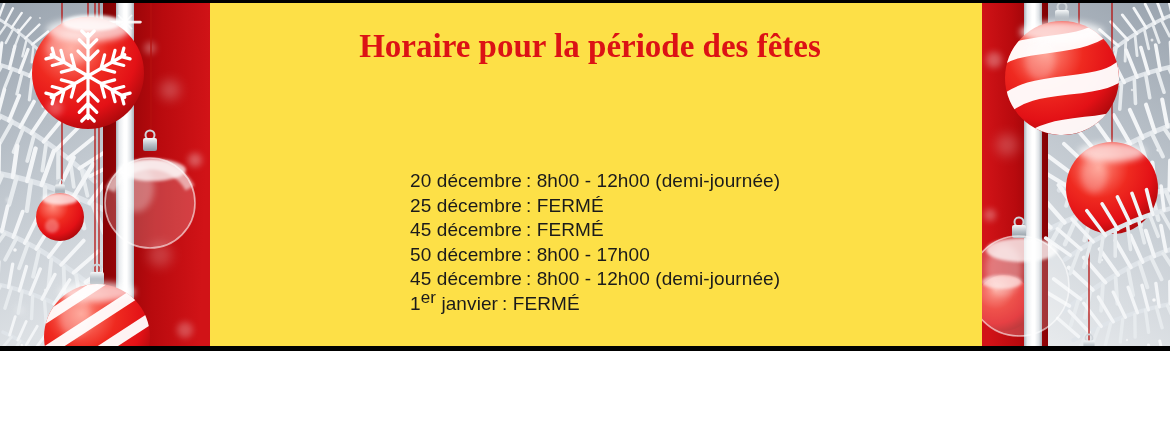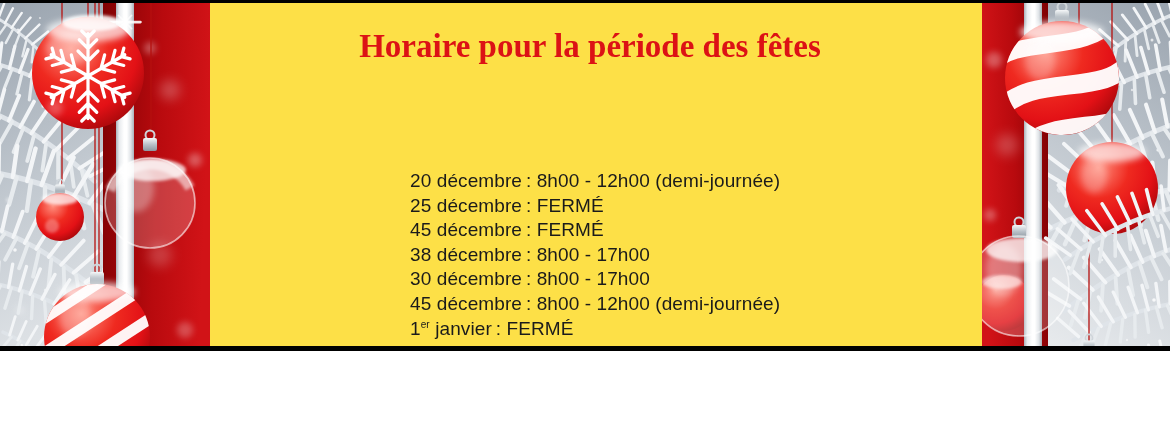--- a/index.html
+++ b/index.html
@@ -18,21 +18,21 @@
     text-align:center;font-family:"Liberation Serif",serif;font-weight:bold;
     font-size:33px;line-height:1.1;color:var(--title-red,#dc1215);
   }
   .schedule{
     position:absolute;left:410px;top:169px;
     font-size:19px;line-height:24.6px;color:var(--text-black,#1b1b1b);
     letter-spacing:0.1px;
   }
   .schedule .row{white-space:nowrap;}
   .schedule .status.closed{font-weight:normal;}
-  .schedule sup{font-size:10px;line-height:0;vertical-align:super;}
+  .schedule sup{font-size:17px;line-height:0;vertical-align:super;}
   svg{display:block;}
 </style>
 </head>
 <body>
 
 <svg width="0" height="0" style="position:absolute" aria-hidden="true">
   <defs>
     <linearGradient id="gSilver" x1="0" y1="0" x2="0.25" y2="1">
       <stop offset="0" style="stop-color:var(--silver-dark,#99a3ae)"></stop>
       <stop offset="0.45" stop-color="#c2c9d0"></stop>
@@ -297,23 +297,22 @@
   <h1 class="title">Horaire pour la période des fêtes</h1>
 
   <div class="schedule">
 
     <div class="row"><span>20 décembre</span><sup></sup><span></span><span> : </span><span class="status">8h00 - 12h00 (demi-journée)</span></div>
 
     <div class="row"><span>25 décembre</span><sup></sup><span></span><span> : </span><span class="status closed">FERMÉ</span></div>
 
     <div class="row"><span>45 décembre</span><sup></sup><span></span><span> : </span><span class="status closed">FERMÉ</span></div>
 
-    <div class="row"><span>38 décembre</span><sup></sup><span></span><span> : </span><span class="status">8h00 - 17h00</span></div>
-
-    <div class="row"><span>30 décembre</span><sup></sup><span></span><span> : </span><span class="status">8h00 - 17h00</span></div>
+    <div class="row"><span>50 décembre</span><sup></sup><span></span><span> : </span><span class="status">8h00 - 17h00</span></div>
+
 
     <div class="row"><span>45 décembre</span><sup></sup><span></span><span> : </span><span class="status">8h00 - 12h00 (demi-journée)</span></div>
 
     <div class="row"><span>1</span><sup>er</sup><span> janvier</span><span> : </span><span class="status closed">FERMÉ</span></div>
   </div>
 
   <div class="edge-bar top"></div>
   <div class="edge-bar bottom"></div>
 </div>
 

